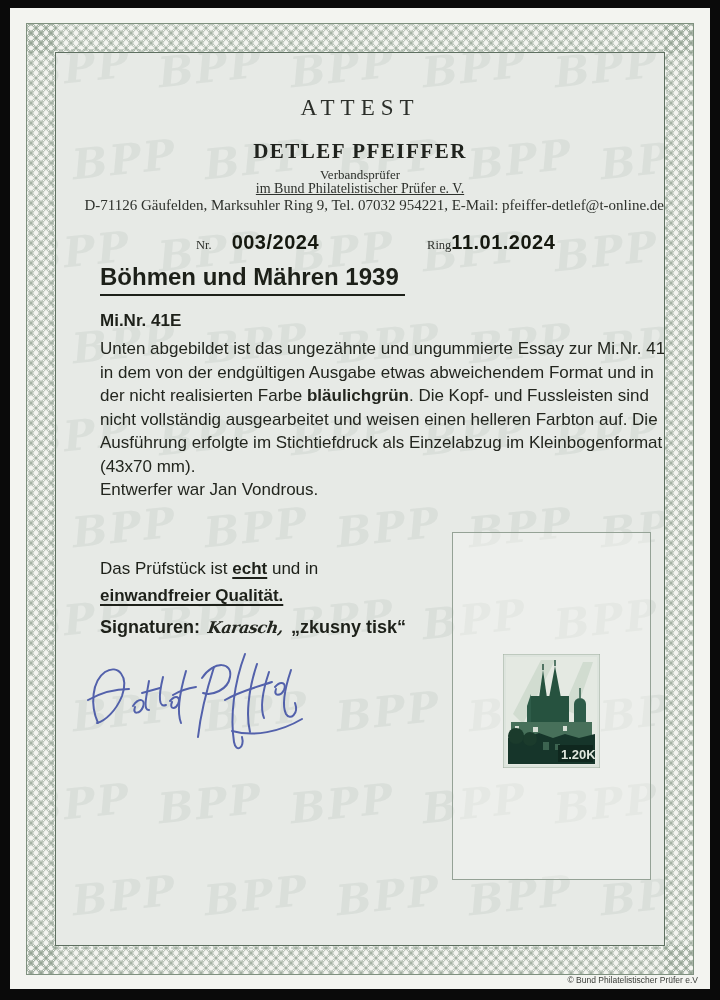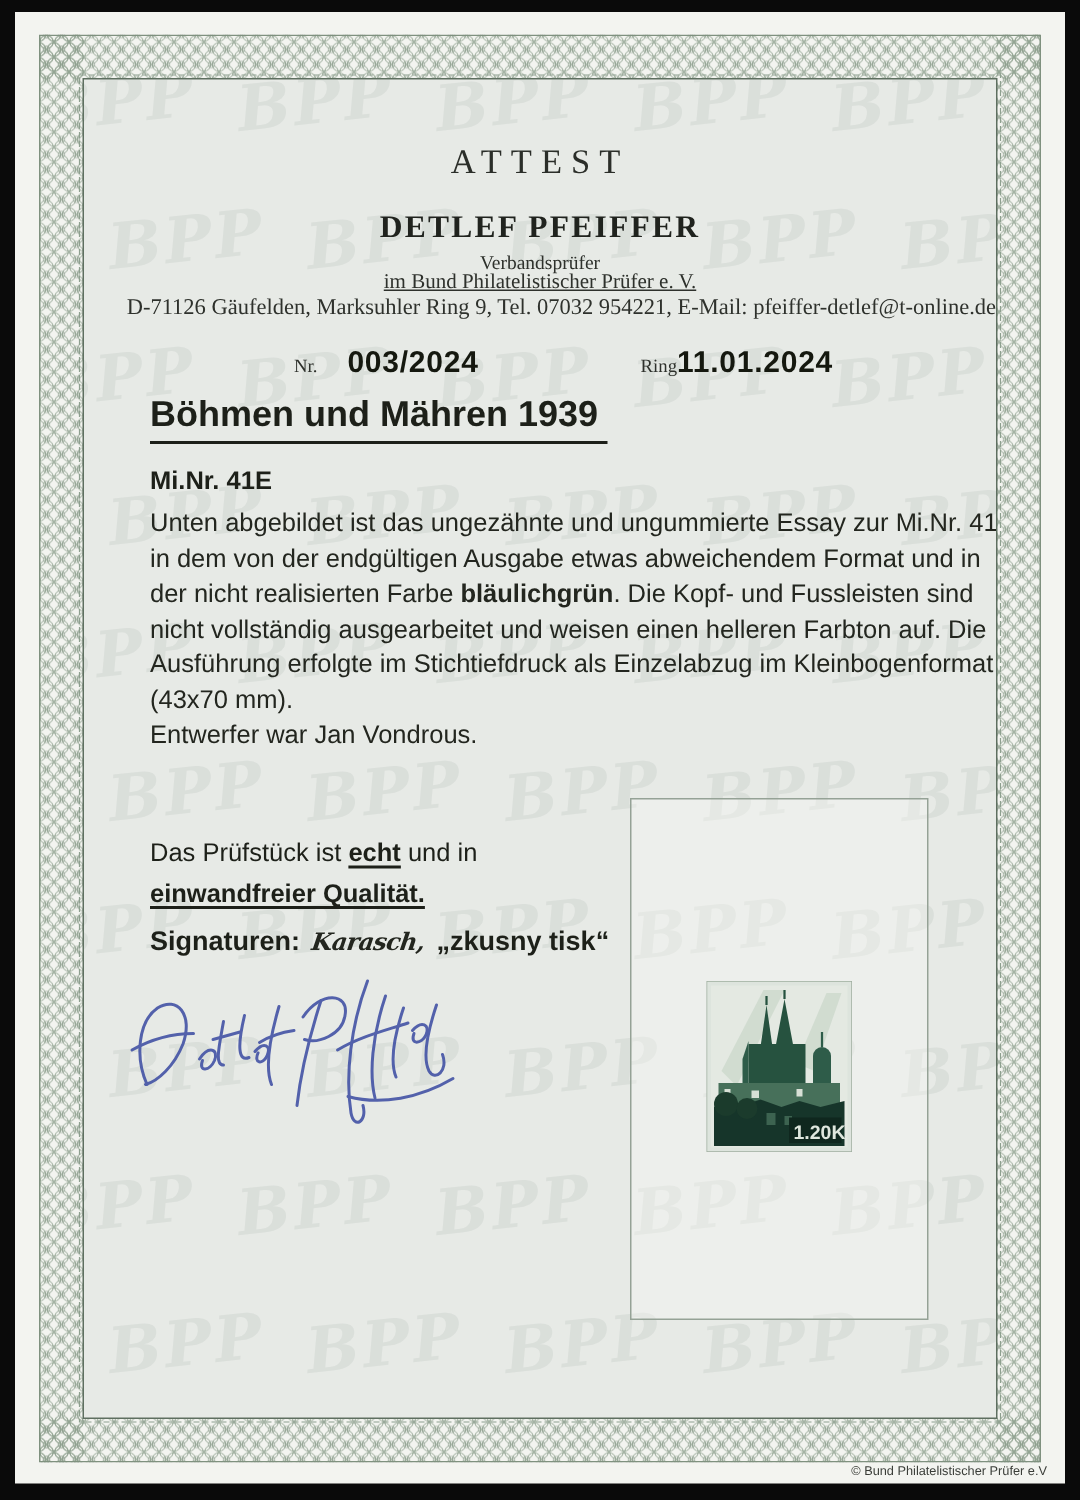--- a/index.html
+++ b/index.html
@@ -31,21 +31,21 @@
   .para{left:44px;top:284px;width:566px;font-family:"Liberation Sans",sans-serif;font-size:17px;
         line-height:23.5px;color:#23261f;}
   .para .b{font-weight:bold;}
   .verdict{left:44px;top:502px;font-family:"Liberation Sans",sans-serif;font-size:17px;line-height:27px;color:#1d2019;}
   .u-bold{font-weight:bold;text-decoration:underline;text-decoration-thickness:2px;text-underline-offset:3px;}
   .sig-row{left:44px;top:564px;display:flex;align-items:baseline;gap:8px;}
   .sig-label{font-family:"Liberation Sans",sans-serif;font-size:18px;font-weight:bold;color:#1d2019;}
   .sig-script{font:italic 700 16px "DejaVu Serif",serif;letter-spacing:-0.5px;color:#23261f;transform:skewX(-8deg);}
   .sig-quoted{font-family:"Liberation Sans",sans-serif;font-size:18px;font-weight:bold;color:#1d2019;}
   .hand-sig{left:26px;top:590px;}
-  .stamp-box{left:364px;top:479px;width:197px;height:346px;border:1px solid #95a296;background:rgba(248,250,246,0.35);}
+  .stamp-box{left:396px;top:479px;width:197px;height:346px;border:1px solid #95a296;background:rgba(248,250,246,0.35);}
   .stamp{position:absolute;left:50px;top:121px;}
   .footer{left:40px;top:830px;font-size:13px;line-height:21px;color:#2a2d28;}
   .copyright{position:absolute;right:12px;bottom:4px;font-family:"Liberation Sans",sans-serif;
         font-size:8.5px;color:#3a3d38;}
 </style>
 </head>
 <body>
 
 <div class="page">
   <div class="paper">

